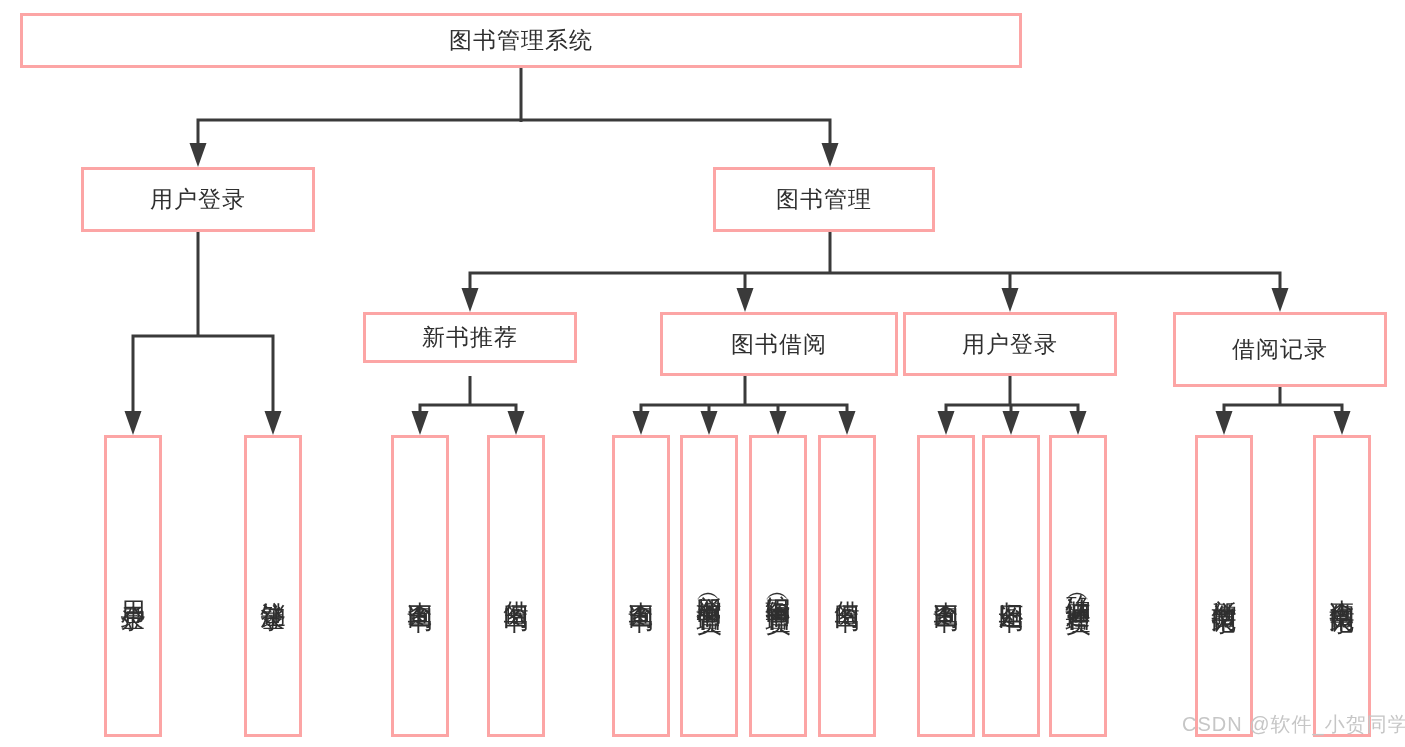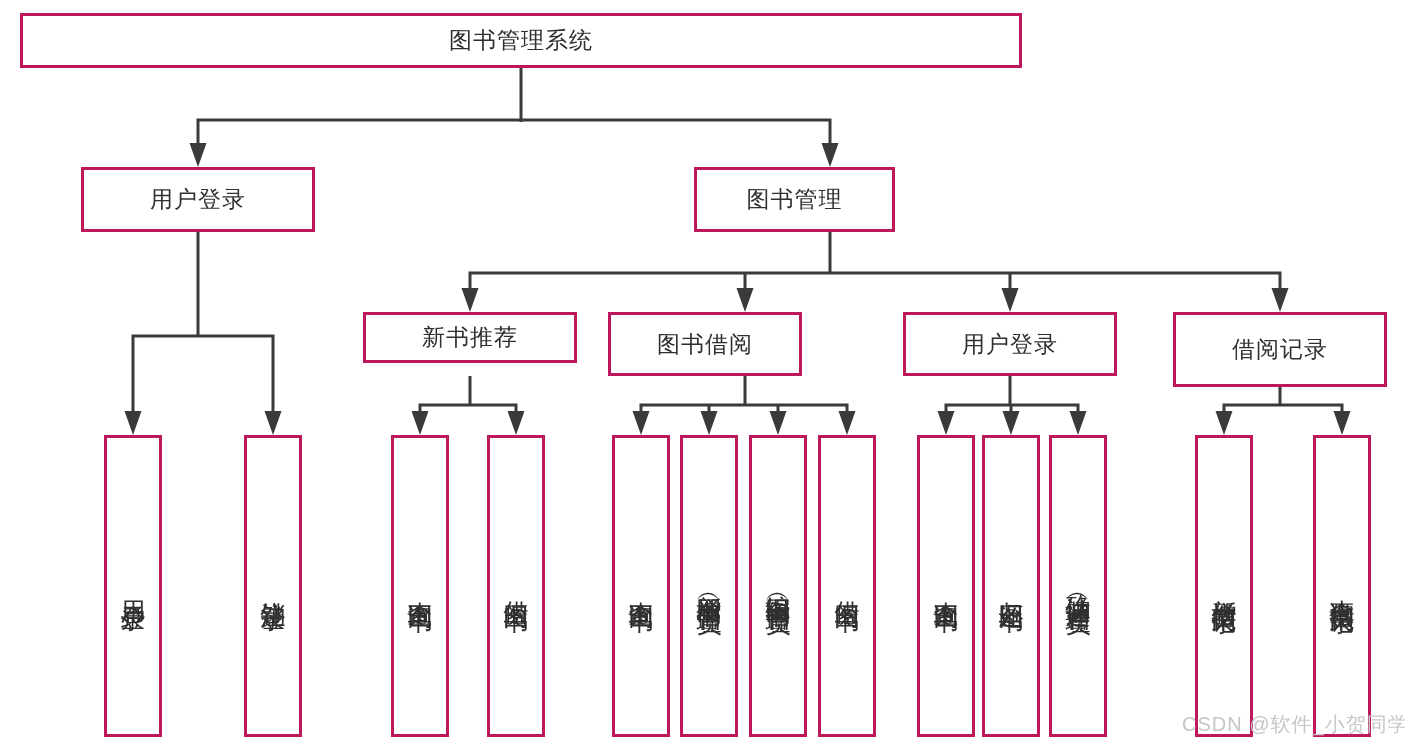--- a/index.html
+++ b/index.html
@@ -18,21 +18,21 @@
   .connectors {
     position: absolute;
     left: 0;
     top: 0;
     z-index: 1;
   }
   .box {
     position: absolute;
     box-sizing: border-box;
     background: #ffffff;
-    border: 3px solid #be185d;
+    border: 3px solid #fca5a5;
     display: flex;
     align-items: center;
     justify-content: center;
     color: #2f2f2f;
     z-index: 2;
   }
   .hlabel {
     font-size: 23px;
     letter-spacing: 1px;
     white-space: nowrap;
@@ -116,28 +116,28 @@
              M1333.5 411 L1350.5 411 L1342 435 Z"></path>
   </svg>
 
   <div class="box" style="left:20px;top:13px;width:1002px;height:55px">
     <span class="hlabel">图书管理系统</span>
   </div>
 
   <div class="box" style="left:81px;top:167px;width:234px;height:65px">
     <span class="hlabel">用户登录</span>
   </div>
-  <div class="box" style="left:694px;top:167px;width:201px;height:65px">
+  <div class="box" style="left:713px;top:167px;width:222px;height:65px">
     <span class="hlabel">图书管理</span>
   </div>
 
   <div class="box" style="left:363px;top:312px;width:214px;height:51px">
     <span class="hlabel">新书推荐</span>
   </div>
-  <div class="box" style="left:608px;top:312px;width:194px;height:64px">
+  <div class="box" style="left:660px;top:312px;width:238px;height:64px">
     <span class="hlabel">图书借阅</span>
   </div>
   <div class="box" style="left:903px;top:312px;width:214px;height:64px">
     <span class="hlabel">用户登录</span>
   </div>
   <div class="box" style="left:1173px;top:312px;width:214px;height:75px">
     <span class="hlabel">借阅记录</span>
   </div>
 
   <div class="box" style="left:104px;top:435px;width:58px;height:302px">

